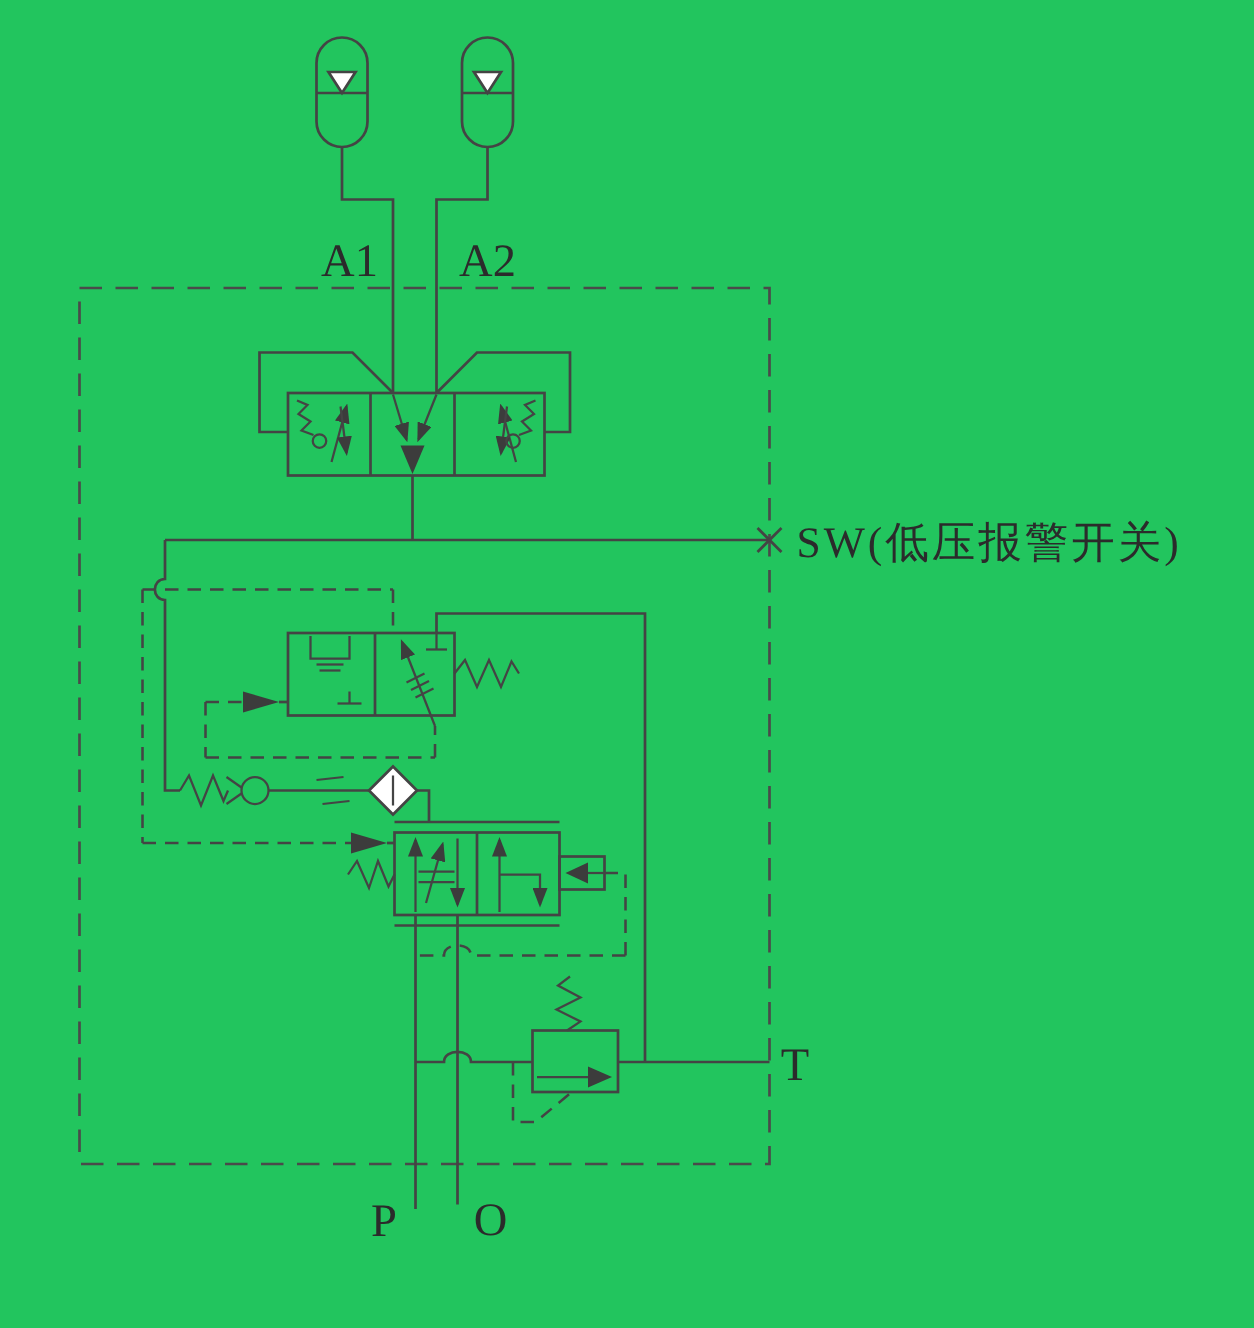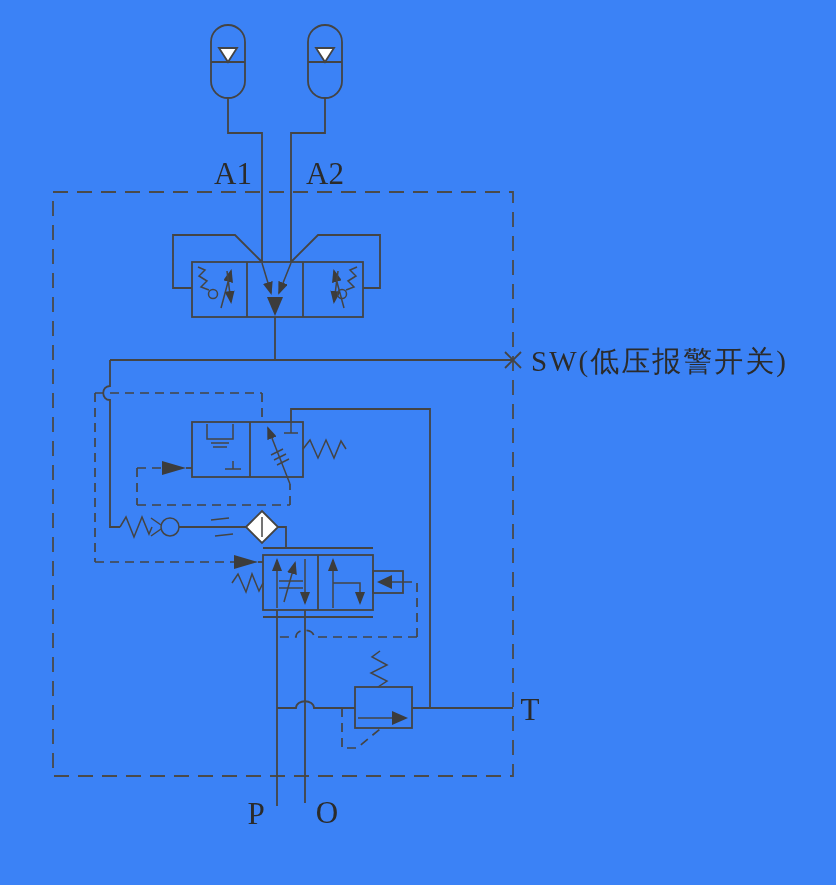--- a/index.html
+++ b/index.html
@@ -1,16 +1,16 @@
 <!DOCTYPE html>
 <html><head>
 <meta charset="utf-8">
 <style>
   html,body{margin:0;padding:0;background:#ffffff;}
-  .stage{position:relative;width:836px;height:885px;background:#3b82f6;overflow:hidden;}
+  .stage{position:relative;width:836px;height:885px;background:#22c55e;overflow:hidden;}
   svg{display:block;}
   .ln{stroke:#444444;stroke-width:1.8;fill:none;stroke-linecap:butt;stroke-linejoin:miter;}
   .thin{stroke:#444444;stroke-width:1.5;fill:none;}
   .dash{stroke:#444444;stroke-width:1.7;fill:none;stroke-dasharray:9,6;}
   .bounddash{stroke:#4a4a4a;stroke-width:1.8;fill:none;stroke-dasharray:15,9;}
   .blk{fill:#3c3c3c;stroke:none;}
   .whitefill{fill:#ffffff;}
   text{fill:#2b2b2b;font-family:"Liberation Serif","DejaVu Serif",serif;}
   .portlabel{font-size:31px;}
   .swlabel{font-size:29px;letter-spacing:2px;}

